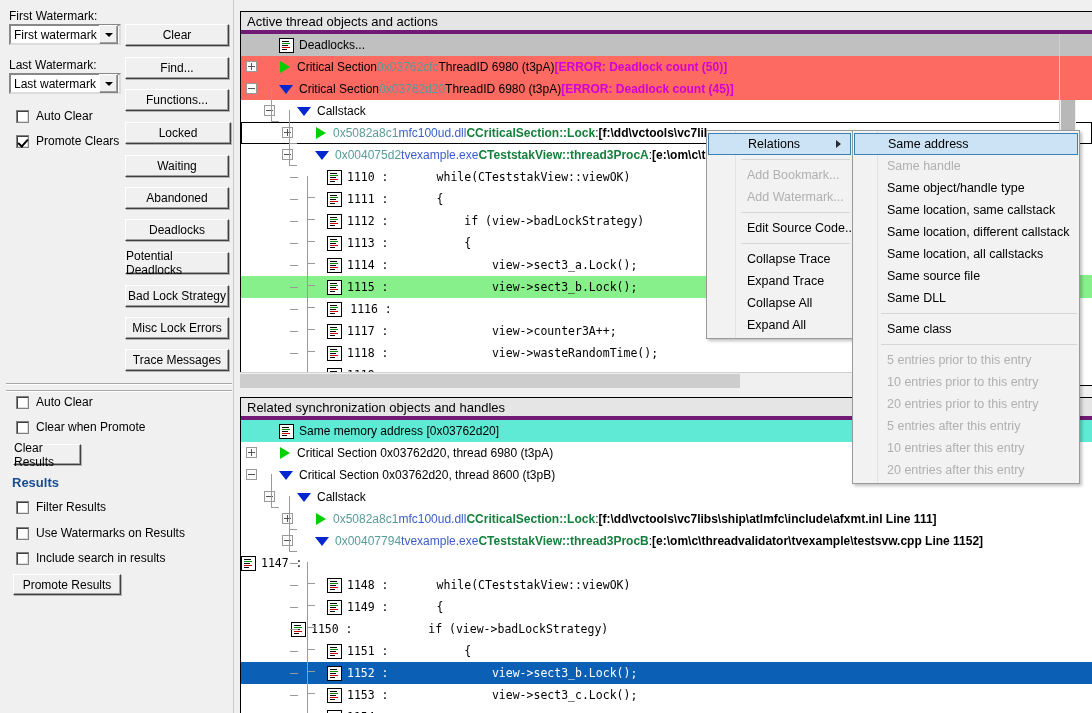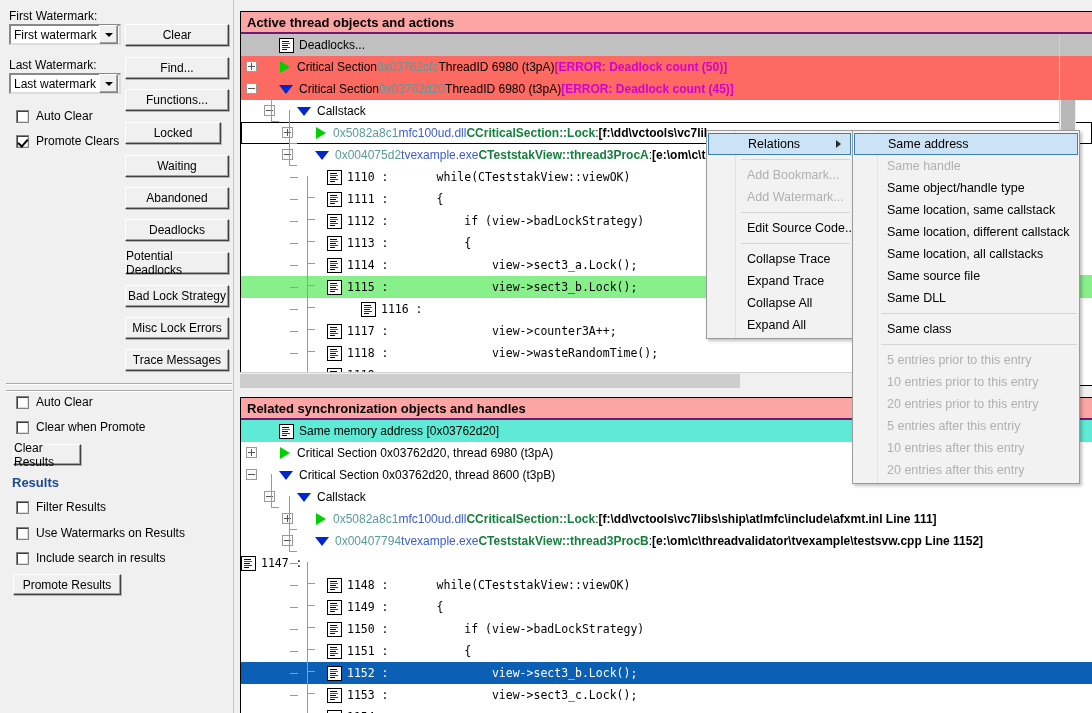--- a/index.html
+++ b/index.html
@@ -83,23 +83,23 @@
 
   
   .panel {
     position: absolute;
     background: #ffffff;
     border: 1px solid #000;
     box-sizing: border-box;
     overflow: hidden;
   }
   .panel-header {
-    height: 22px; background: #fca5a5;
-    border-bottom: 2px solid #701a75;
-    font-weight: bold; font-size: 13px;
+    height: 22px; background: #e5e5e5;
+    border-bottom: 4px solid #701a75;
+    font-weight: normal; font-size: 13px;
     display: flex; align-items: center; padding-left: 6px;
     box-sizing: border-box;
   }
   .tree {
     position: relative;
     background: #fff;
     overflow: hidden;
   }
   .row {
     position: relative;
@@ -247,21 +247,21 @@
       <span class="lbl">Auto Clear</span>
     </div>
     <div class="chk" style="left:16px;top:134px;">
       <span class="chkbox checked"></span>
       <span class="lbl">Promote Clears</span>
     </div>
 
     <div class="btn" style="left:125px;top:24px;width:104px;height:22px;">Clear</div>
     <div class="btn" style="left:125px;top:57px;width:104px;height:22px;">Find...</div>
     <div class="btn" style="left:125px;top:89px;width:104px;height:22px;">Functions...</div>
-    <div class="btn" style="left:125px;top:122px;width:96px;height:22px;">Locked</div>
+    <div class="btn" style="left:125px;top:122px;width:106px;height:22px;">Locked</div>
     <div class="btn" style="left:125px;top:155px;width:104px;height:22px;">Waiting</div>
     <div class="btn" style="left:125px;top:187px;width:104px;height:22px;">Abandoned</div>
     <div class="btn" style="left:125px;top:219px;width:104px;height:22px;">Deadlocks</div>
     <div class="btn" style="left:125px;top:252px;width:104px;height:22px;">Potential Deadlocks</div>
     <div class="btn" style="left:125px;top:285px;width:104px;height:22px;">Bad Lock Strategy</div>
     <div class="btn" style="left:125px;top:317px;width:104px;height:22px;">Misc Lock Errors</div>
     <div class="btn" style="left:125px;top:349px;width:104px;height:22px;">Trace Messages</div>
 
     <div class="hr-sep" style="top:383px;"></div>
     <div class="hr-sep" style="top:390px;"></div>
@@ -401,21 +401,21 @@
           <span class="ico ico-doc">
             <i></i>
             <i></i>
             <i></i>
             <i></i>
             <i></i>
           </span>
           <span class="srcline bold" style="min-width: 48px;">1115 :</span>
           <span class="srcline bold">              view-&gt;sect3_b.Lock();</span>
         </div>
-        <div class="row" style="position: absolute; left: 0px; top: 264px; width: 100%; padding-left: 120px; box-sizing: border-box;">
+        <div class="row" style="position: absolute; left: 0px; top: 264px; width: 100%; padding-left: 86px; box-sizing: border-box; text-align: center;">
           <span class="ico ico-doc">
             <i></i>
             <i></i>
             <i></i>
             <i></i>
             <i></i>
           </span>
           <span class="srcline" style="min-width: 48px;">1116 :</span>
           <span class="srcline"></span>
         </div>
@@ -560,21 +560,21 @@
           <span class="ico ico-doc">
             <i></i>
             <i></i>
             <i></i>
             <i></i>
             <i></i>
           </span>
           <span class="srcline" style="min-width: 48px;">1149 :</span>
           <span class="srcline">      {</span>
         </div>
-        <div class="row" style="position: absolute; left: 0px; top: 198px; width: 100%; padding-left: 86px; box-sizing: border-box;">
+        <div class="row" style="position: absolute; left: 0px; top: 198px; width: 100%; padding-left: 50px; box-sizing: border-box;">
           <span class="ico ico-doc">
             <i></i>
             <i></i>
             <i></i>
             <i></i>
             <i></i>
           </span>
           <span class="srcline" style="min-width: 48px;">1150 :</span>
           <span class="srcline">          if (view-&gt;badLockStrategy)</span>
         </div>

